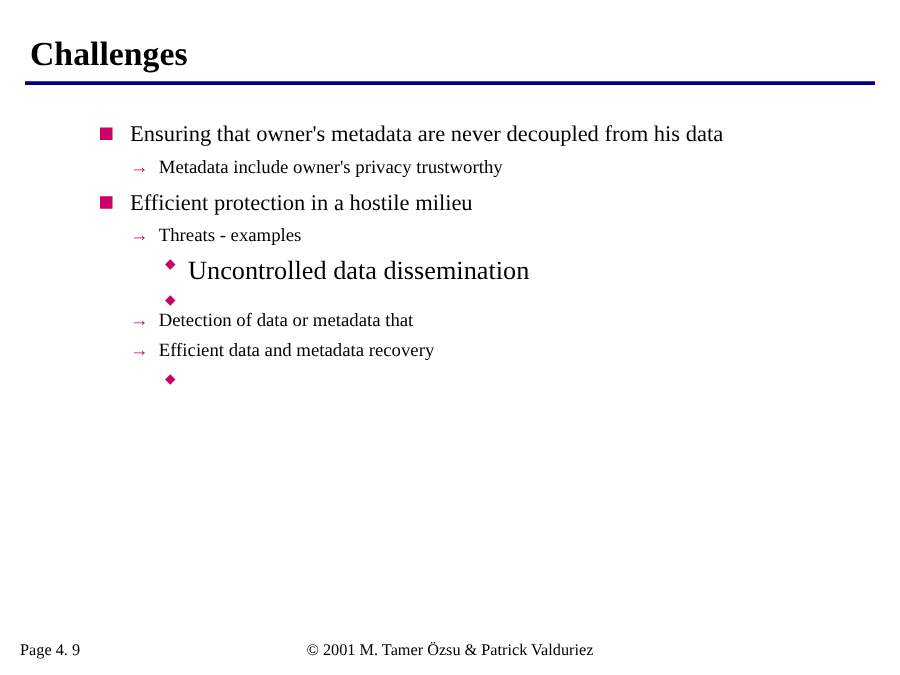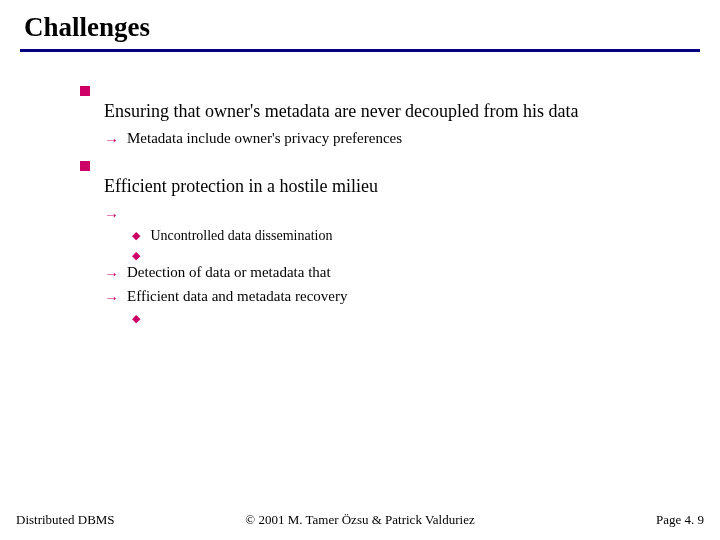--- a/index.html
+++ b/index.html
@@ -6,21 +6,21 @@
   body {
     width: 720px;
     height: 540px;
     background: #ffffff;
     font-family: "Times New Roman", Times, serif;
     color: #000000;
     position: relative;
     overflow: hidden;
   }
   .slide {
-    padding: 12px 20px 0 20px;
+    padding: 28px 20px 0 20px;
   }
   .title {
     font-size: 27px;
     font-weight: bold;
     margin-bottom: 6px;
     padding-left: 4px;
   }
   .rule {
     border: none;
     border-top: 3px solid #000080;
@@ -39,21 +39,20 @@
     flex: 0 0 auto;
     width: 10px;
     height: 10px;
     background: #cc0066;
     margin-top: 6px;
     margin-right: 14px;
   }
   .l1 .text {
     font-size: 18px;
     line-height: 1.28;
-    margin-top: 20px;
   }
   .l2 {
     display: flex;
     align-items: flex-start;
     margin-left: 24px;
     margin-bottom: 4px;
   }
   .l2 .arrow {
     flex: 0 0 auto;
     color: #cc0066;
@@ -73,21 +72,21 @@
   }
   .l3 .diamond {
     flex: 0 0 auto;
     color: #cc0066;
     font-size: 11px;
     margin-right: 10px;
     margin-top: 3px;
     line-height: 1;
   }
   .l3 .text {
-    font-size: 14px;
+    font-size: 21px;
     line-height: 1.3;
   }
   .footer {
     position: absolute;
     bottom: 12px;
     left: 0;
     right: 0;
     display: flex;
     justify-content: space-between;
     align-items: center;
@@ -105,30 +104,31 @@
   <hr class="rule">
 
   <div class="content">
 
     <div class="l1">
       <div class="bullet"></div>
       <div class="text">Ensuring that owner's metadata are never decoupled from his data</div>
     </div>
     <div class="l2">
       <div class="arrow">→</div>
-      <div class="text">Metadata include owner's privacy preferences</div>
+      <div class="text">Metadata include owner's privacy trustworthy</div>
     </div>
 
     <div class="l1" style="margin-top:6px;">
       <div class="bullet"></div>
       <div class="text">Efficient protection in a hostile milieu</div>
     </div>
 
     <div class="l2">
       <div class="arrow">→</div>
+      <div class="text">Threats - examples</div>
     </div>
     <div class="l3">
       <div class="diamond">◆</div>
       <div class="text">Uncontrolled data dissemination</div>
     </div>
     <div class="l3">
       <div class="diamond">◆</div>
     </div>
 
     <div class="l2">
@@ -141,16 +141,15 @@
       <div class="text">Efficient data and metadata recovery</div>
     </div>
     <div class="l3">
       <div class="diamond">◆</div>
     </div>
 
   </div>
 </div>
 
 <div class="footer">
-  <div class="left">Distributed DBMS</div>
   <div class="center">© 2001 M. Tamer Özsu &amp; Patrick Valduriez</div>
   <div class="right">Page 4. 9</div>
 </div>
 
 </body></html>

